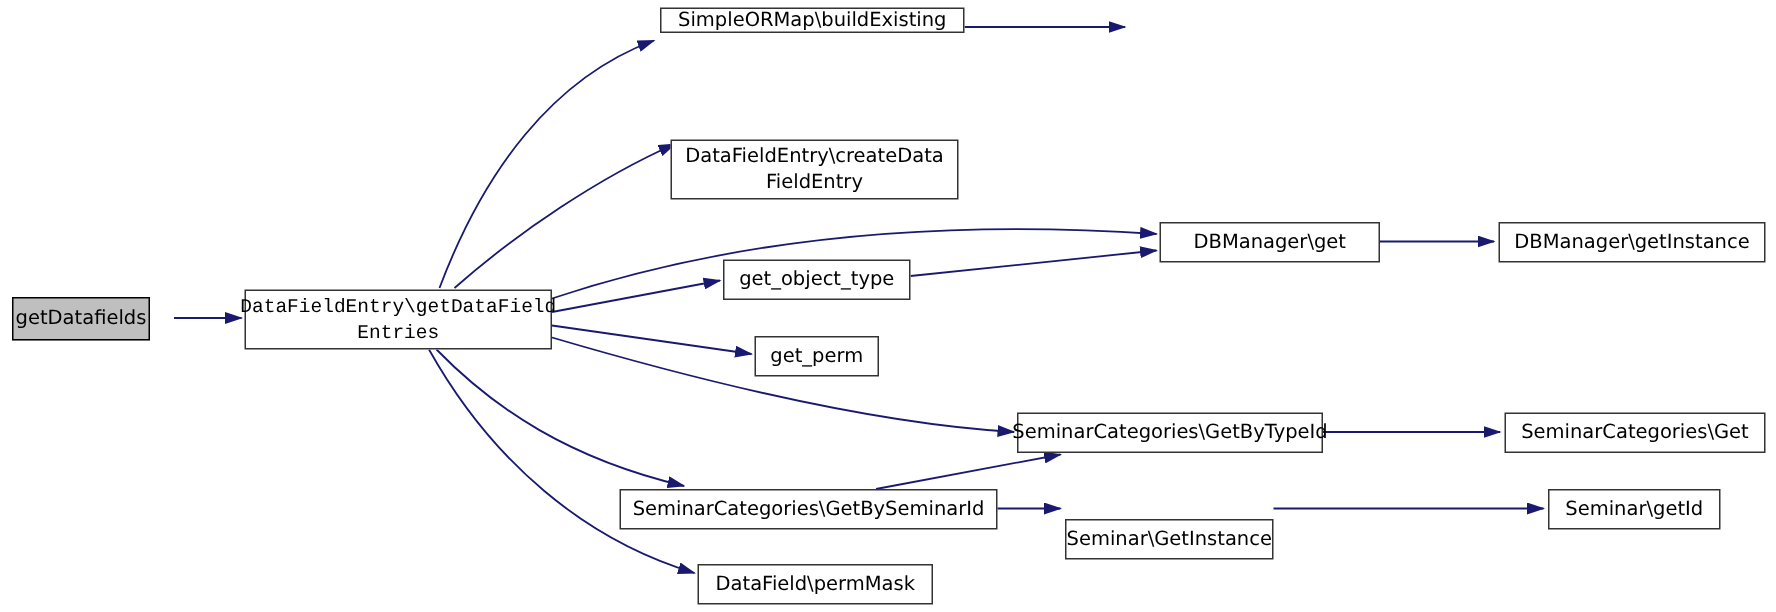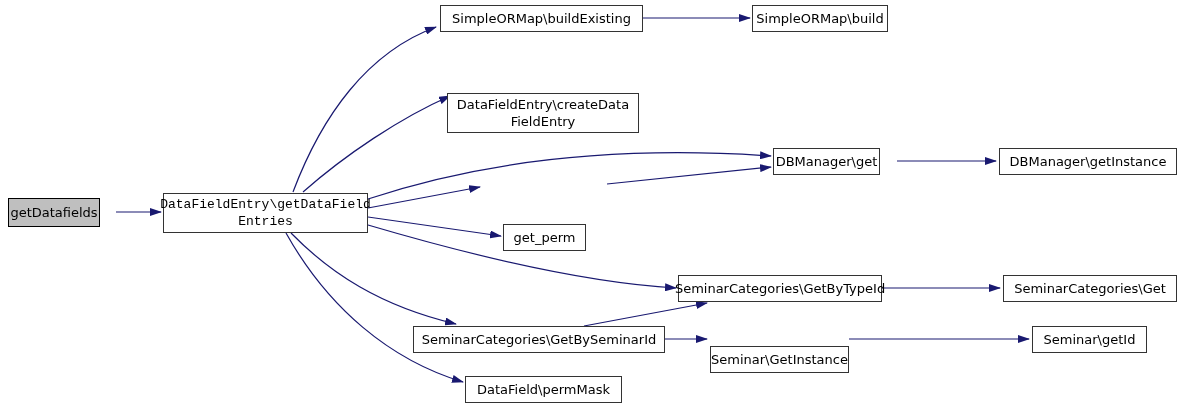--- a/index.html
+++ b/index.html
@@ -75,31 +75,31 @@
     <path class="edge" d="M 584 326 L 707 303" marker-end="url(#arrow)"></path>
     <path class="edge" d="M 636 339 H 707" marker-end="url(#arrow)"></path>
     <path class="edge" d="M 849 339 H 1029" marker-end="url(#arrow)"></path>
   </svg>
 
   <div class="node highlight" style="left:8px; top:198px; width:92px; height:29px;text-align:right;">getDatafields</div>
 
   <div class="node" style="left:163px; top:193px; width:205px; height:40px;font-family:Liberation Mono, monospace;">DataFieldEntry\getDataField
 Entries</div>
 
-  <div class="node" style="left:440px; top:5px; width:203px; height:27px;">SimpleORMap\buildExisting</div>
+  <div class="node" style="left:440px; top:5px; width:203px; height:17px;">SimpleORMap\buildExisting</div>
 
-  <div class="node" style="left:752px; top:5px; width:136px; height:27px;">SimpleORMap\build</div>
 
   <div class="node" style="left:447px; top:57px; width:192px; height:40px;margin-top:36px;">DataFieldEntry\createData
 FieldEntry</div>
 
-  <div class="node" style="left:773px; top:148px; width:107px; height:27px;">DBManager\get</div>
+  <div class="node" style="left:773px; top:148px; width:147px; height:27px;">DBManager\get</div>
 
   <div class="node" style="left:999px; top:148px; width:178px; height:27px;text-align:center;">DBManager\getInstance</div>
 
+  <div class="node" style="left:482px; top:173px; width:125px; height:27px;">get_object_type</div>
 
   <div class="node" style="left:503px; top:224px; width:83px; height:27px;">get_perm</div>
 
   <div class="node" style="left:678px; top:275px; width:204px; height:27px;text-align:center;">SeminarCategories\GetByTypeId</div>
 
   <div class="node" style="left:1003px; top:275px; width:174px; height:27px;">SeminarCategories\Get</div>
 
   <div class="node" style="left:413px; top:326px; width:252px; height:27px;">SeminarCategories\GetBySeminarId</div>
 
   <div class="node" style="left:710px; top:326px; width:139px; height:27px;margin-top:20px;">Seminar\GetInstance</div>

